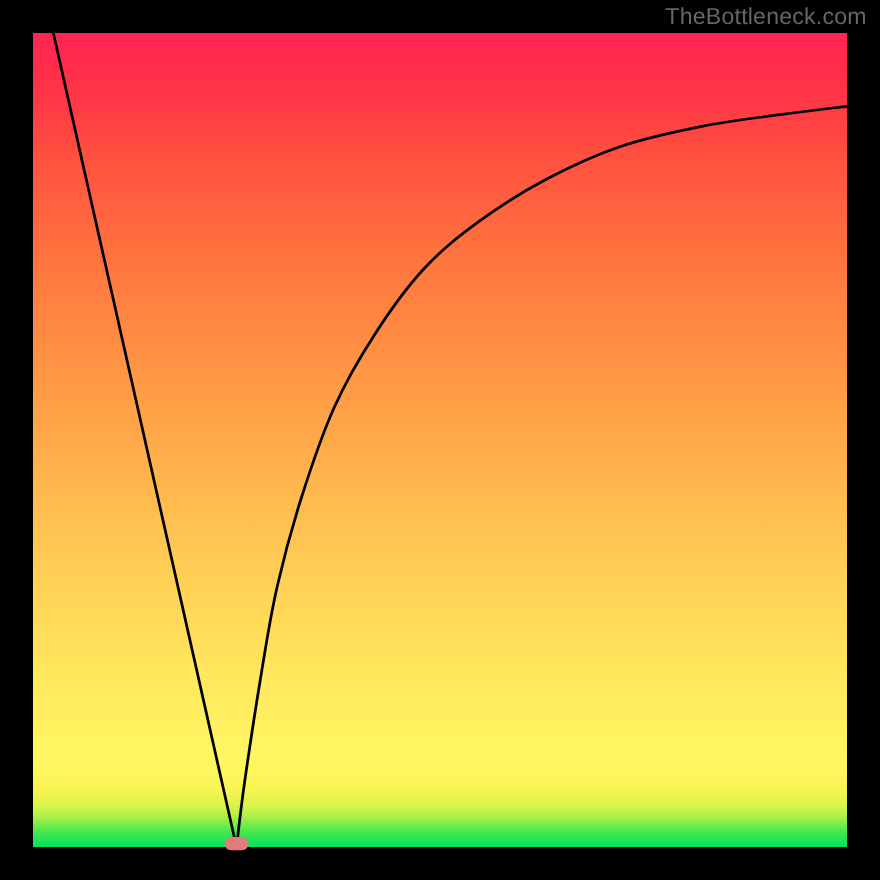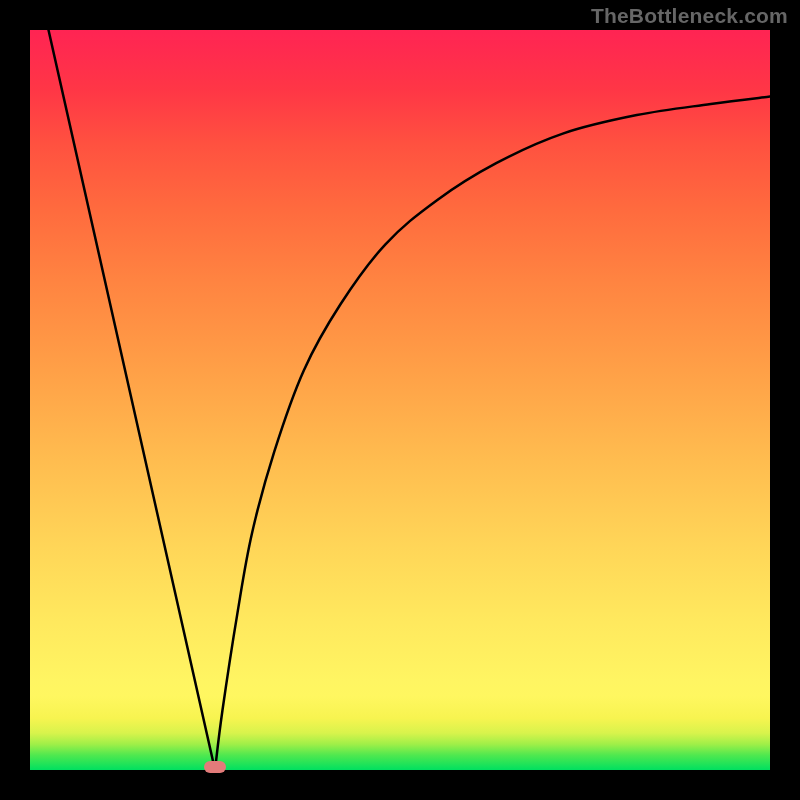--- a/index.html
+++ b/index.html
@@ -43,21 +43,21 @@
       #ff3646 92%,
       #ff2453 100%
     );
   }
   .watermark {
     position: absolute;
     top: 4px;
     right: 12px;
     color: #666;
     font-size: 21px;
-    font-weight: 700;
+    font-weight: 400;
     letter-spacing: 0.2px;
     user-select: none;
   }
   .marker {
     position: absolute;
     width: 22px;
     height: 12px;
     background: #e37b7a;
     border-radius: 6px;
     transform: translate(-50%, -50%);

